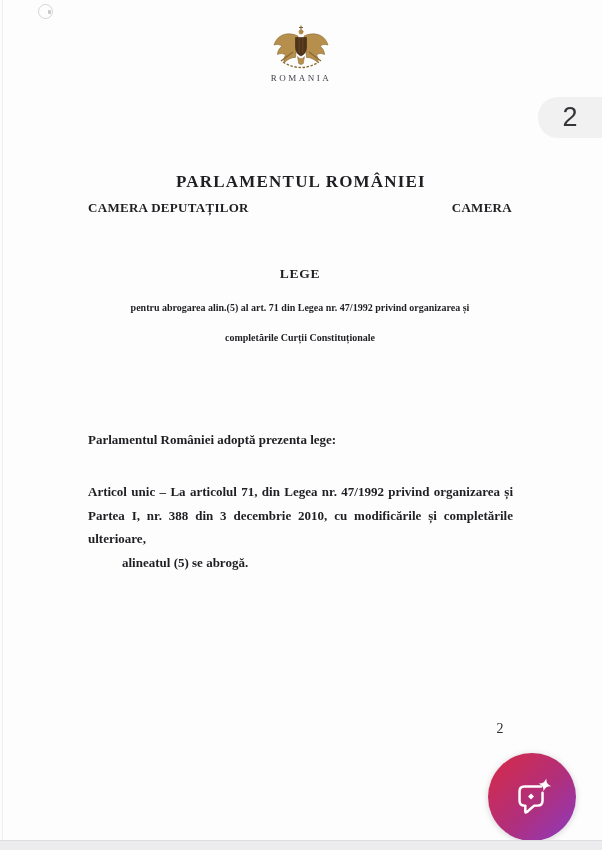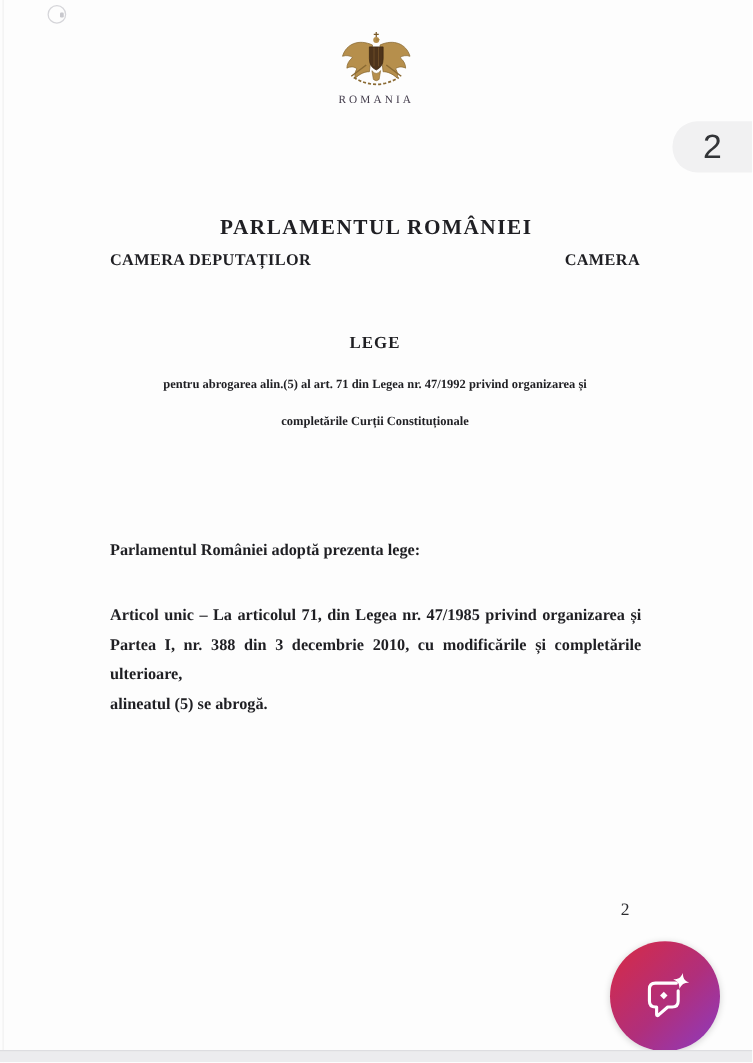--- a/index.html
+++ b/index.html
@@ -31,21 +31,21 @@
 
   .law-subtitle { position:absolute; top:293px; left:70px; width:460px;
     text-align:center; font-weight:bold; font-size:10px; line-height:30px; }
 
   .enactment { position:absolute; top:403px; left:88px;
     font-weight:bold; font-size:13px;margin-top:29px; }
 
   .article { position:absolute; top:480px; left:88px; width:425px;
     font-weight:bold; font-size:13px; line-height:23.5px; }
   .article .jline { text-align:justify; text-align-last:justify; }
-  .article .lastline { text-align:left; text-align-last:left; }
+  .article .lastline { text-align:left; text-align-last:left;margin-left:34px; }
 
   .page-number { position:absolute; top:721px; left:490px; width:20px;
     text-align:center; font-size:14px; color:#2c2c30; }
 
   .page-badge { position:absolute; top:97px; right:0; width:64px; height:41px;
     background:#f1f1f2; border-radius:20px 0 0 20px;
     display:flex; align-items:center; justify-content:center;
     font-family:"Liberation Sans","DejaVu Sans",sans-serif;
     font-size:27px; color:#333538; }
 
@@ -92,21 +92,21 @@
   <div class="law-heading">LEGE</div>
 
   <div class="law-subtitle">
     <div>pentru abrogarea alin.(5) al art. 71 din Legea nr. 47/1992 privind organizarea și</div>
     <div>completările Curții Constituționale</div>
   </div>
 
   <div class="enactment">Parlamentul României adoptă prezenta lege:</div>
 
   <div class="article">
-    <div class="jline">Articol unic – La articolul 71,  din Legea nr. 47/1985 privind organizarea și</div>
+    <div class="jline">Articol unic – La articolul 71,  din Legea nr. 47/1992 privind organizarea și</div>
     <div class="jline">Partea I, nr. 388 din 3 decembrie 2010, cu modificările și completările ulterioare,</div>
     <div class="lastline">alineatul (5) se abrogă.</div>
   </div>
 
   <div class="page-number">2</div>
 
   <div class="page-badge">
     <span>2</span>
   </div>
 

